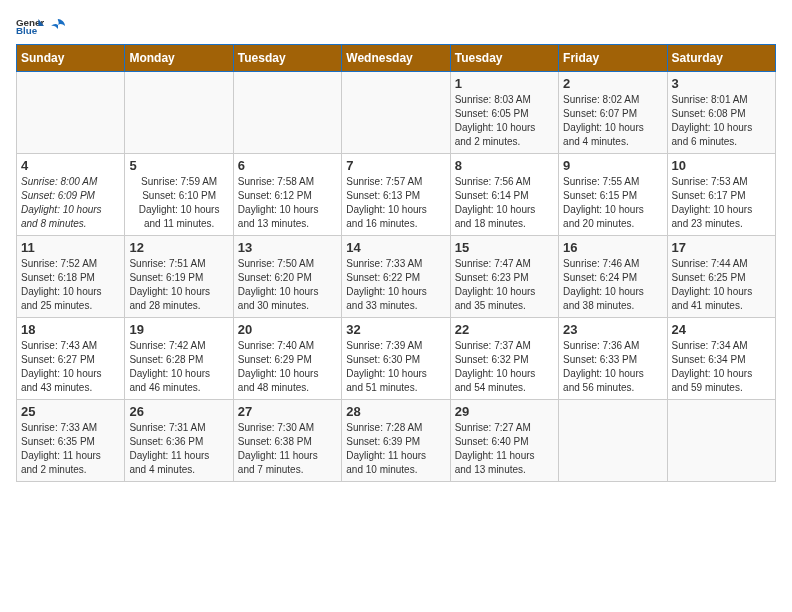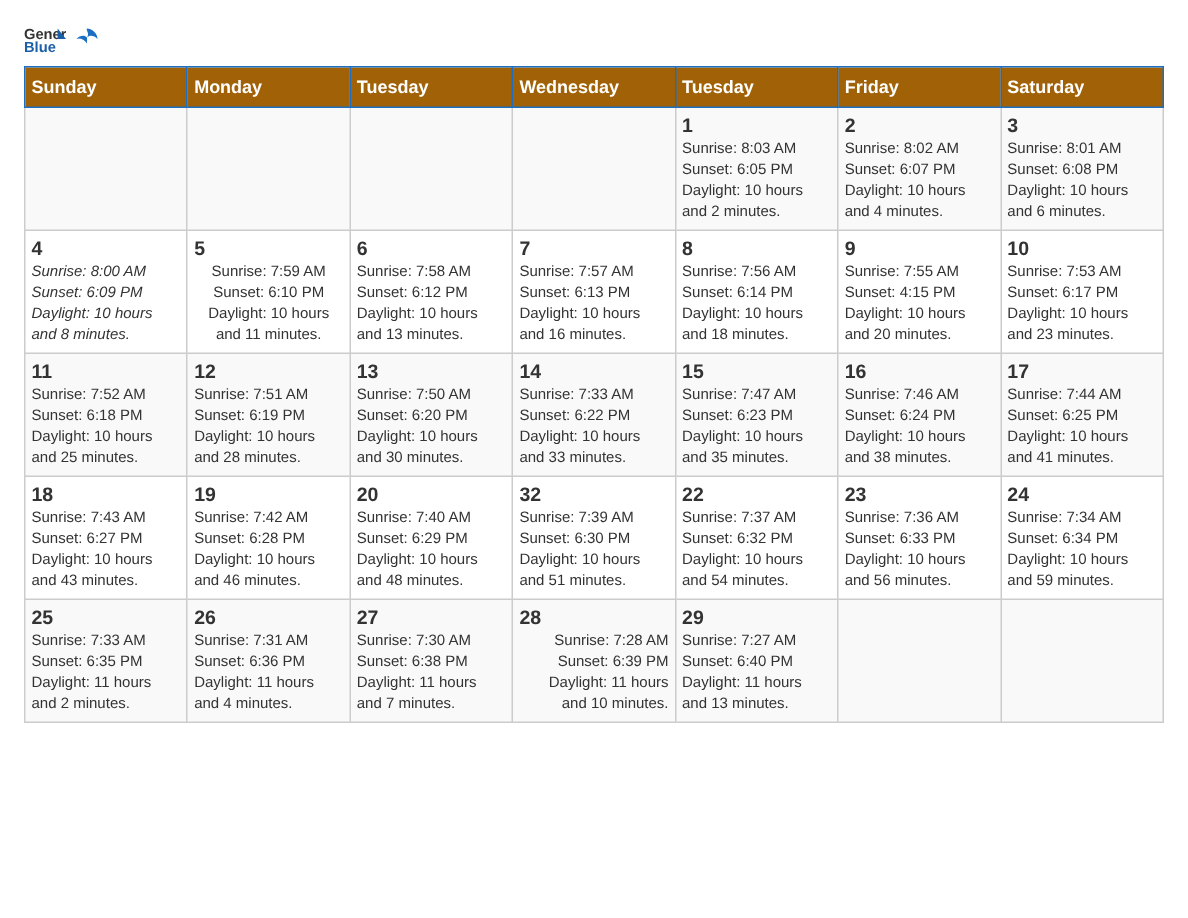--- a/index.html
+++ b/index.html
@@ -192,21 +192,21 @@
         <td>
           <span class="day-num">8</span>
           <div class="day-info" style="white-space: pre-line;">Sunrise: 7:56 AM
 Sunset: 6:14 PM
 Daylight: 10 hours
 and 18 minutes.</div>
         </td>
         <td>
           <span class="day-num">9</span>
           <div class="day-info" style="white-space: pre-line;">Sunrise: 7:55 AM
-Sunset: 4:15 PM
+Sunset: 6:15 PM
 Daylight: 10 hours
 and 20 minutes.</div>
         </td>
         <td>
           <span class="day-num">10</span>
           <div class="day-info" style="white-space: pre-line;">Sunrise: 7:53 AM
 Sunset: 6:17 PM
 Daylight: 10 hours
 and 23 minutes.</div>
         </td>
@@ -330,21 +330,21 @@
         </td>
         <td>
           <span class="day-num">27</span>
           <div class="day-info" style="white-space: pre-line;">Sunrise: 7:30 AM
 Sunset: 6:38 PM
 Daylight: 11 hours
 and 7 minutes.</div>
         </td>
         <td>
           <span class="day-num">28</span>
-          <div class="day-info" style="white-space: pre-line; text-align: right;">Sunrise: 7:28 AM
+          <div class="day-info" style="white-space: pre-line;">Sunrise: 7:28 AM
 Sunset: 6:39 PM
 Daylight: 11 hours
 and 10 minutes.</div>
         </td>
         <td>
           <span class="day-num">29</span>
           <div class="day-info" style="white-space: pre-line;">Sunrise: 7:27 AM
 Sunset: 6:40 PM
 Daylight: 11 hours
 and 13 minutes.</div>

